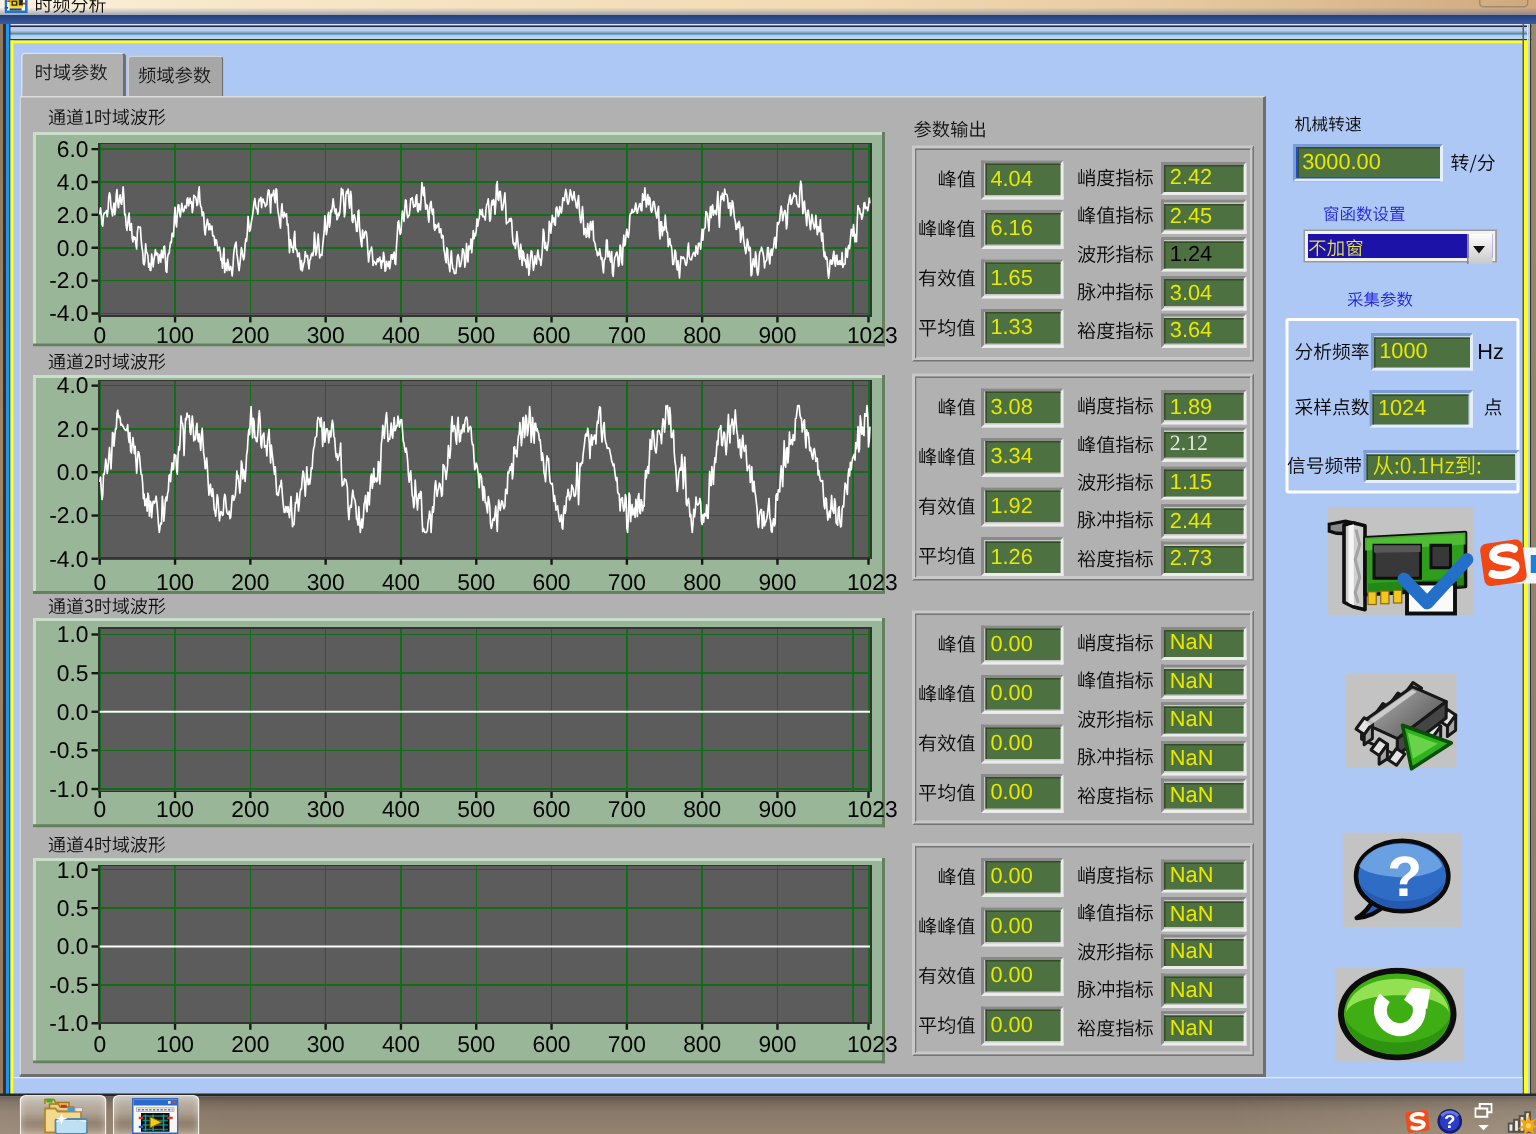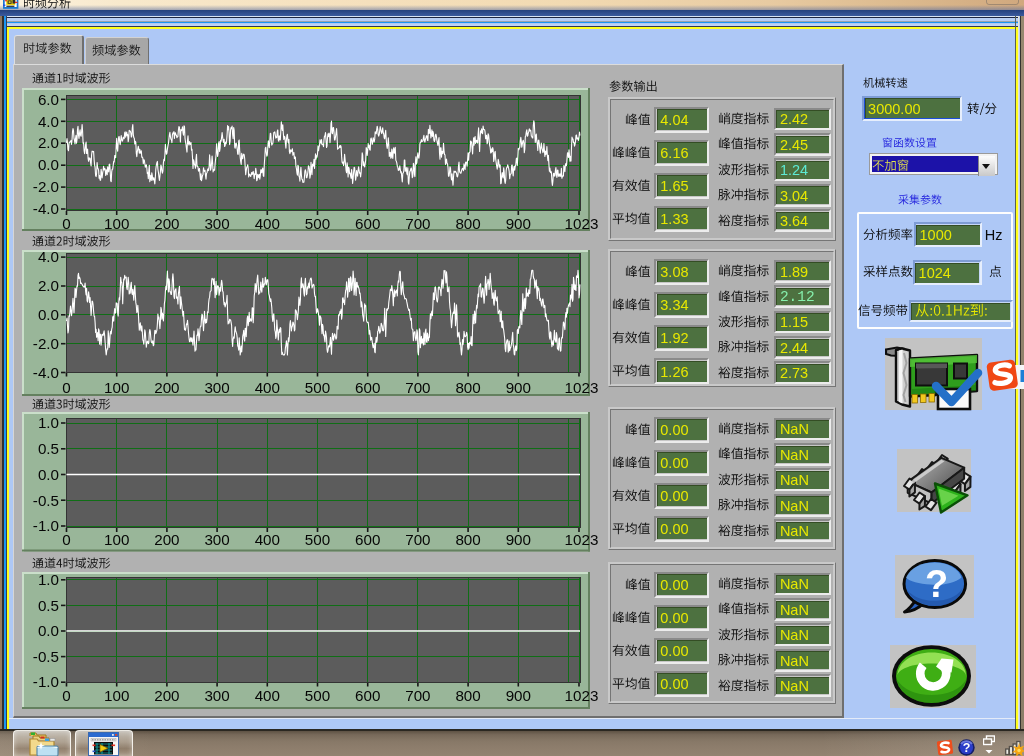--- a/index.html
+++ b/index.html
@@ -491,21 +491,21 @@
     <svg style="position:absolute;left:717.8px;top:137.4px;" width="51.2" height="12.8" viewBox="0 0 4000 1000">
       <g transform="translate(0,880) scale(1,-1)" fill="#0c0c0c">
         <use href="#u5cf0" x="0"></use>
         <use href="#u503c" x="1000"></use>
         <use href="#u6307" x="2000"></use>
         <use href="#u6807" x="3000"></use>
       </g>
     </svg>
     <div class="st" style="left:773.9px;top:158.4px;width:57.2px;height:22.8px;background:#c6c6c6;border-top:2.5px solid #8a8a8a;border-left:2.5px solid #8a8a8a;border-bottom:2.5px solid #ececec;border-right:2.5px solid #ececec;box-sizing:border-box">
       <div style="position:absolute;left:.5px;top:.5px;right:.5px;bottom:.5px;background:#4d7140;border-top:1px solid #344d24;border-left:1px solid #344d24">
-        <div style="position:absolute;left:2.5px;top:50%;transform:translateY(-52%);font-size:14.5px;color:#5eead4;font-family:'Liberation Sans',sans-serif">1.24</div>
+        <div style="position:absolute;left:2.5px;top:50%;transform:translateY(-52%);font-size:14.5px;color:#000000;font-family:'Liberation Sans',sans-serif">1.24</div>
       </div>
     </div>
     <svg style="position:absolute;left:717.8px;top:162.8px;" width="51.2" height="12.8" viewBox="0 0 4000 1000">
       <g transform="translate(0,880) scale(1,-1)" fill="#0c0c0c">
         <use href="#u6ce2" x="0"></use>
         <use href="#u5f62" x="1000"></use>
         <use href="#u6307" x="2000"></use>
         <use href="#u6807" x="3000"></use>
       </g>
     </svg>
@@ -591,21 +591,21 @@
     <svg style="position:absolute;left:717.8px;top:264.2px;" width="51.2" height="12.8" viewBox="0 0 4000 1000">
       <g transform="translate(0,880) scale(1,-1)" fill="#0c0c0c">
         <use href="#u5ced" x="0"></use>
         <use href="#u5ea6" x="1000"></use>
         <use href="#u6307" x="2000"></use>
         <use href="#u6807" x="3000"></use>
       </g>
     </svg>
     <div class="st" style="left:773.9px;top:285.2px;width:57.2px;height:22.8px;background:#c6c6c6;border-top:2.5px solid #8a8a8a;border-left:2.5px solid #8a8a8a;border-bottom:2.5px solid #ececec;border-right:2.5px solid #ececec;box-sizing:border-box">
       <div style="position:absolute;left:.5px;top:.5px;right:.5px;bottom:.5px;background:#4d7140;border-top:1px solid #344d24;border-left:1px solid #344d24">
-        <div style="position:absolute;left:2.5px;top:50%;transform:translateY(-52%);font-size:14.5px;color:#86efac;font-family:Liberation Mono, monospace">2.12</div>
+        <div style="position:absolute;left:2.5px;top:50%;transform:translateY(-52%);font-size:14.5px;color:#e5e5e5;font-family:Liberation Serif, serif">2.12</div>
       </div>
     </div>
     <svg style="position:absolute;left:717.8px;top:289.6px;" width="51.2" height="12.8" viewBox="0 0 4000 1000">
       <g transform="translate(0,880) scale(1,-1)" fill="#0c0c0c">
         <use href="#u5cf0" x="0"></use>
         <use href="#u503c" x="1000"></use>
         <use href="#u6307" x="2000"></use>
         <use href="#u6807" x="3000"></use>
       </g>
     </svg>

